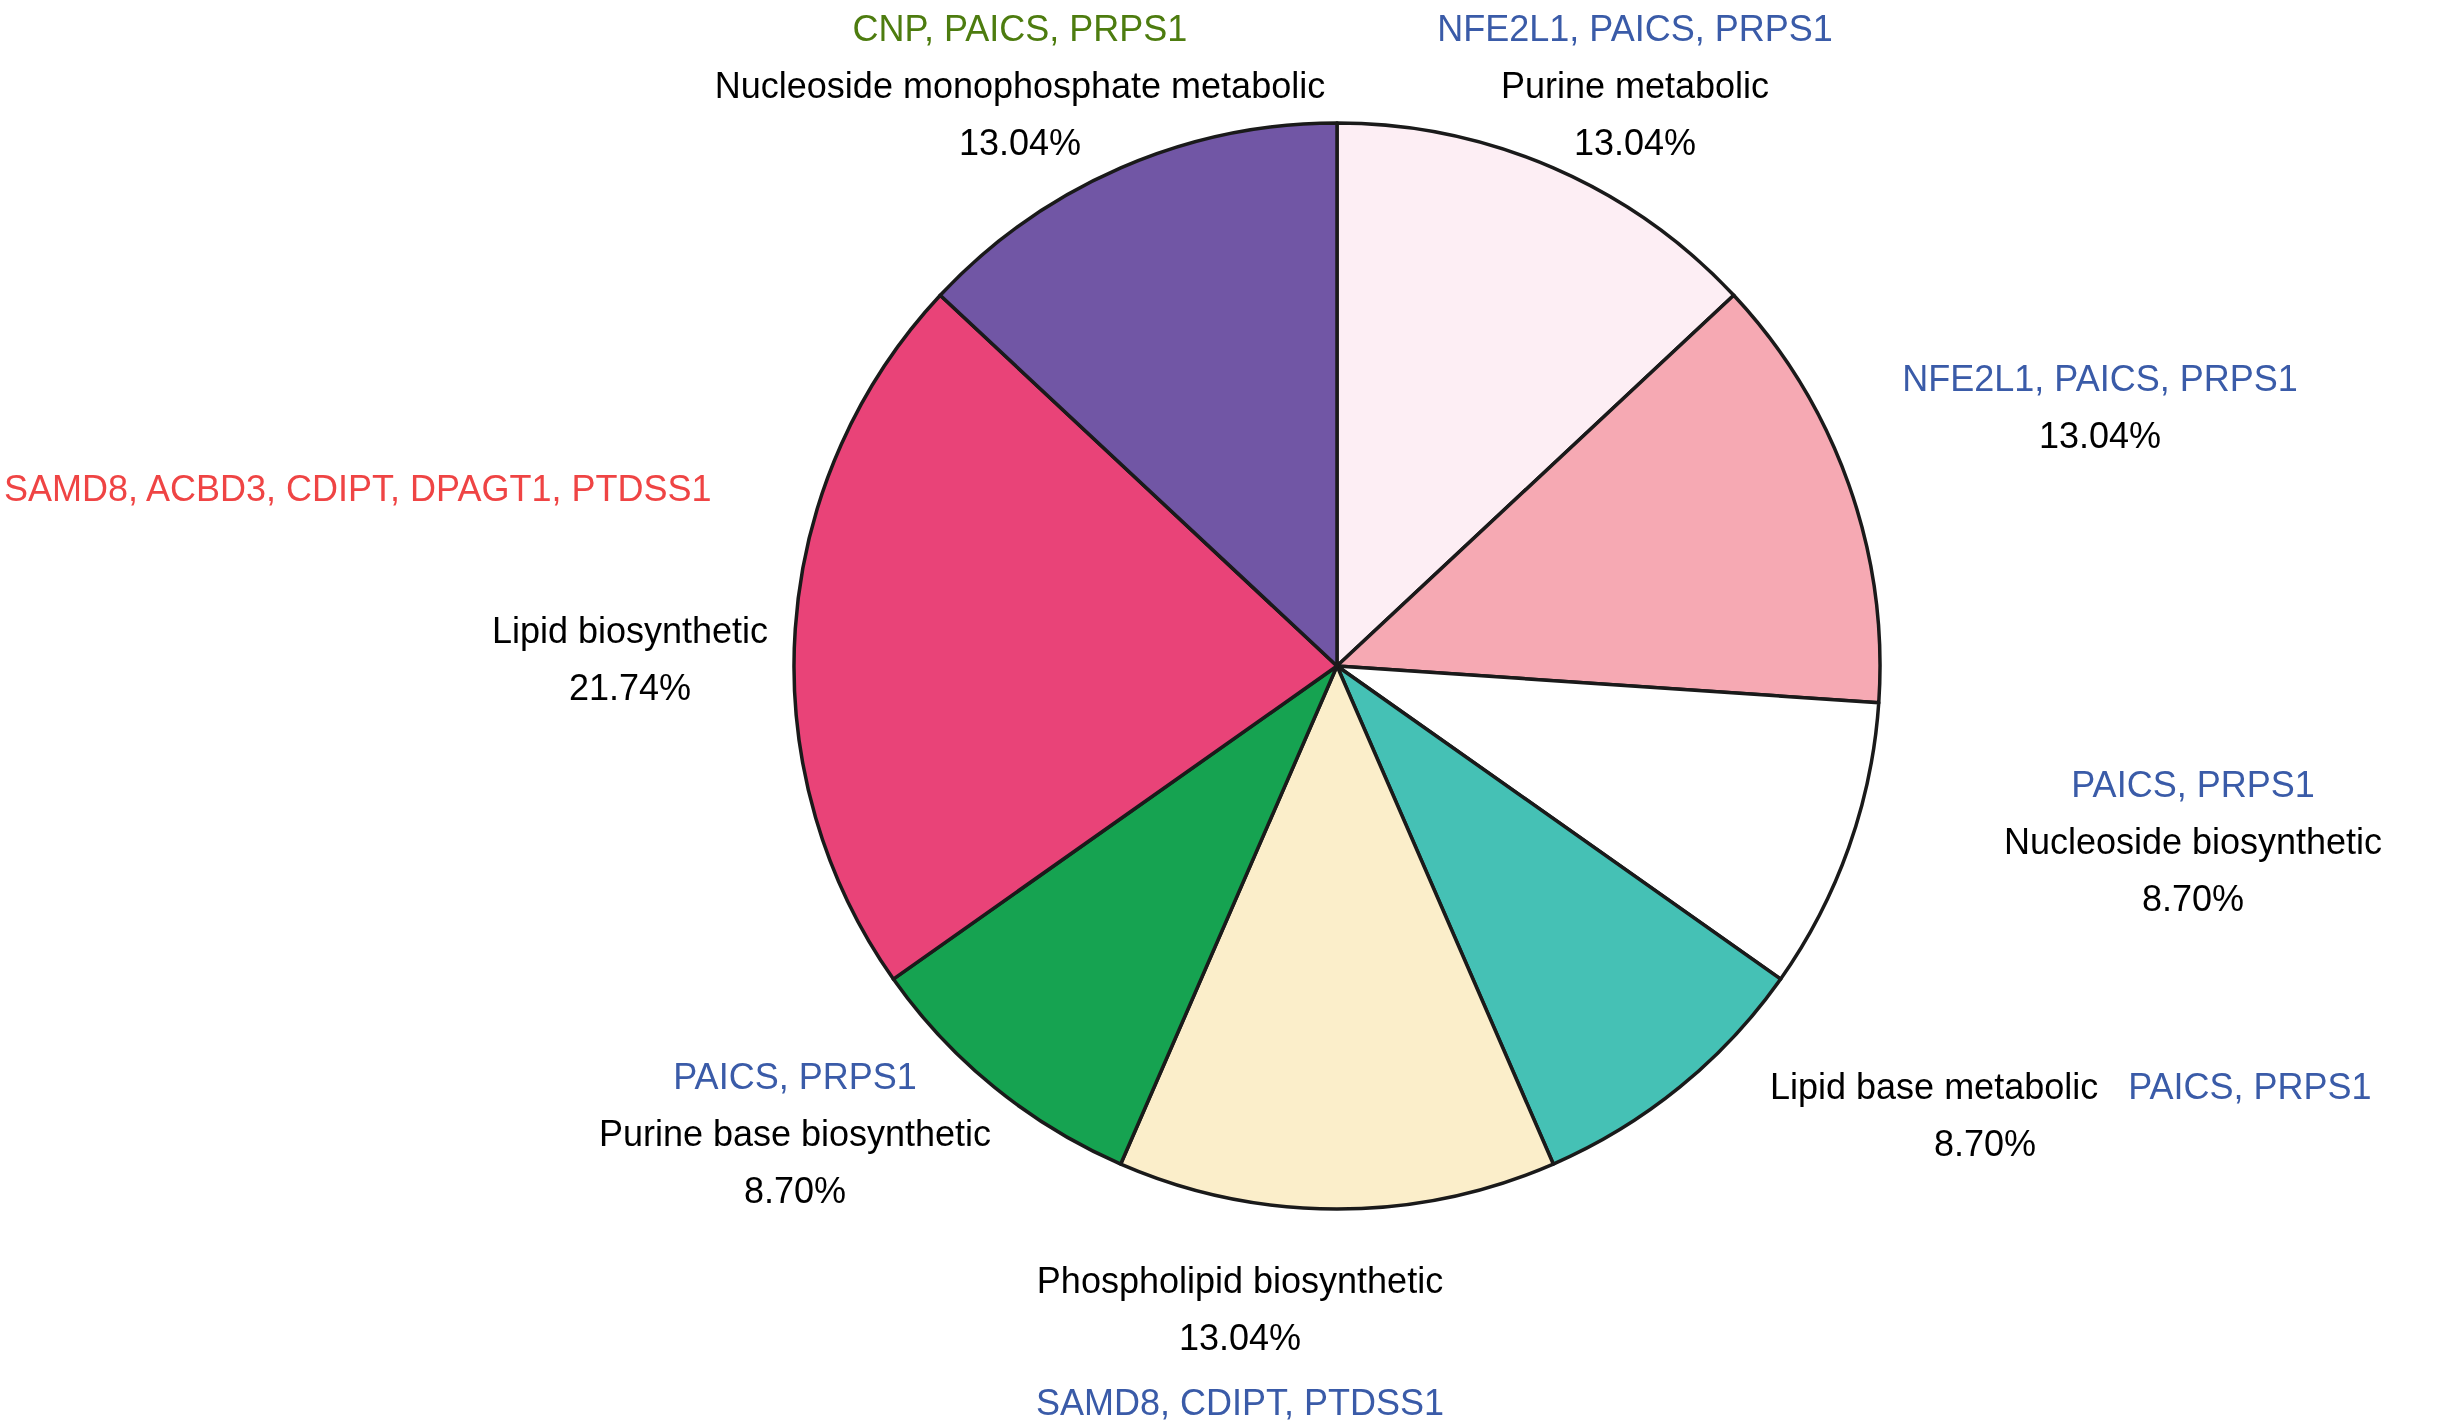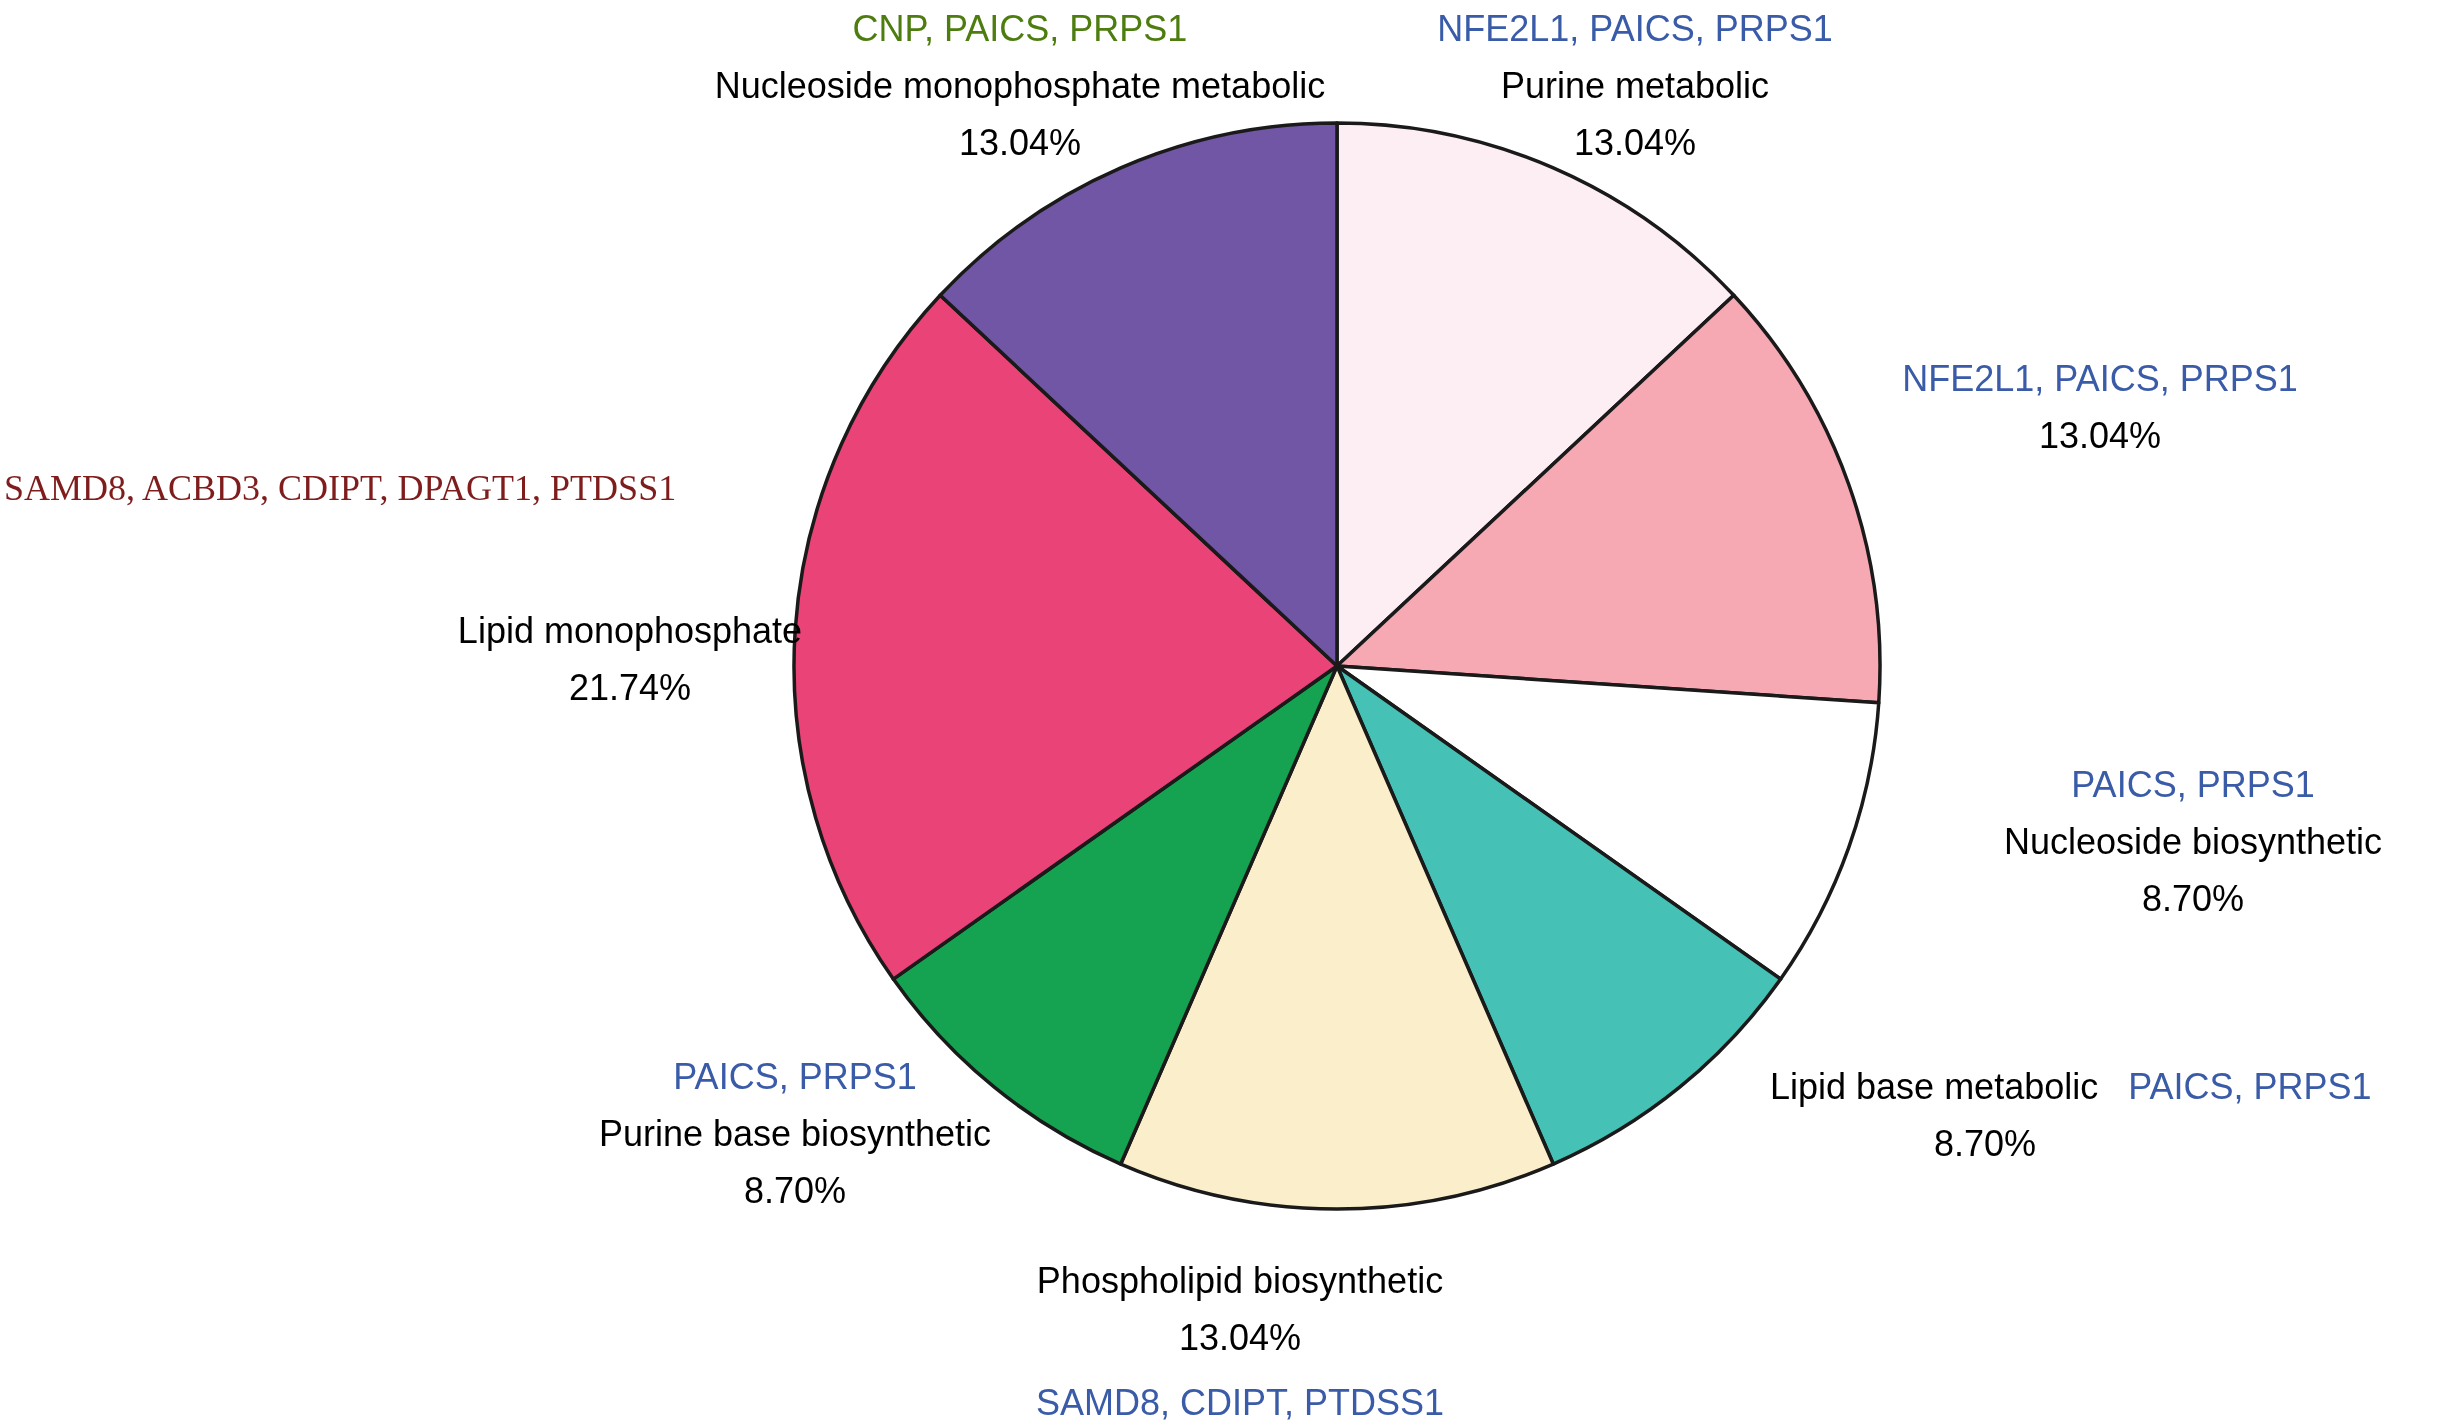--- a/index.html
+++ b/index.html
@@ -104,20 +104,20 @@
     <div class="line genes" style="margin-top: 8px; color: rgb(58, 91, 168);">SAMD8, CDIPT, PTDSS1</div>
   </div>
 
   <div class="label-group" style="left:510px; top:1048px; width:570px;">
     <div class="line genes" style="color: rgb(58, 91, 168);">PAICS, PRPS1</div>
     <div class="line">Purine base biosynthetic</div>
     <div class="line">8.70%</div>
   </div>
 
   <div>
-    <div class="left-genes genes" style="color: #7f1d1d; font-family: Liberation Serif, serif;">SAMD8, ACBD3, CDIPT, DPAGT1, PTDSS1</div>
+    <div class="left-genes genes" style="color: #ef4444;">SAMD8, ACBD3, CDIPT, DPAGT1, PTDSS1</div>
     <div class="label-group" style="left:350px; top:602px; width:560px;">
-      <div class="line">Lipid monophosphate</div>
+      <div class="line">Lipid biosynthetic</div>
       <div class="line">21.74%</div>
     </div>
   </div>
 
 </div>
 
 </body></html>

